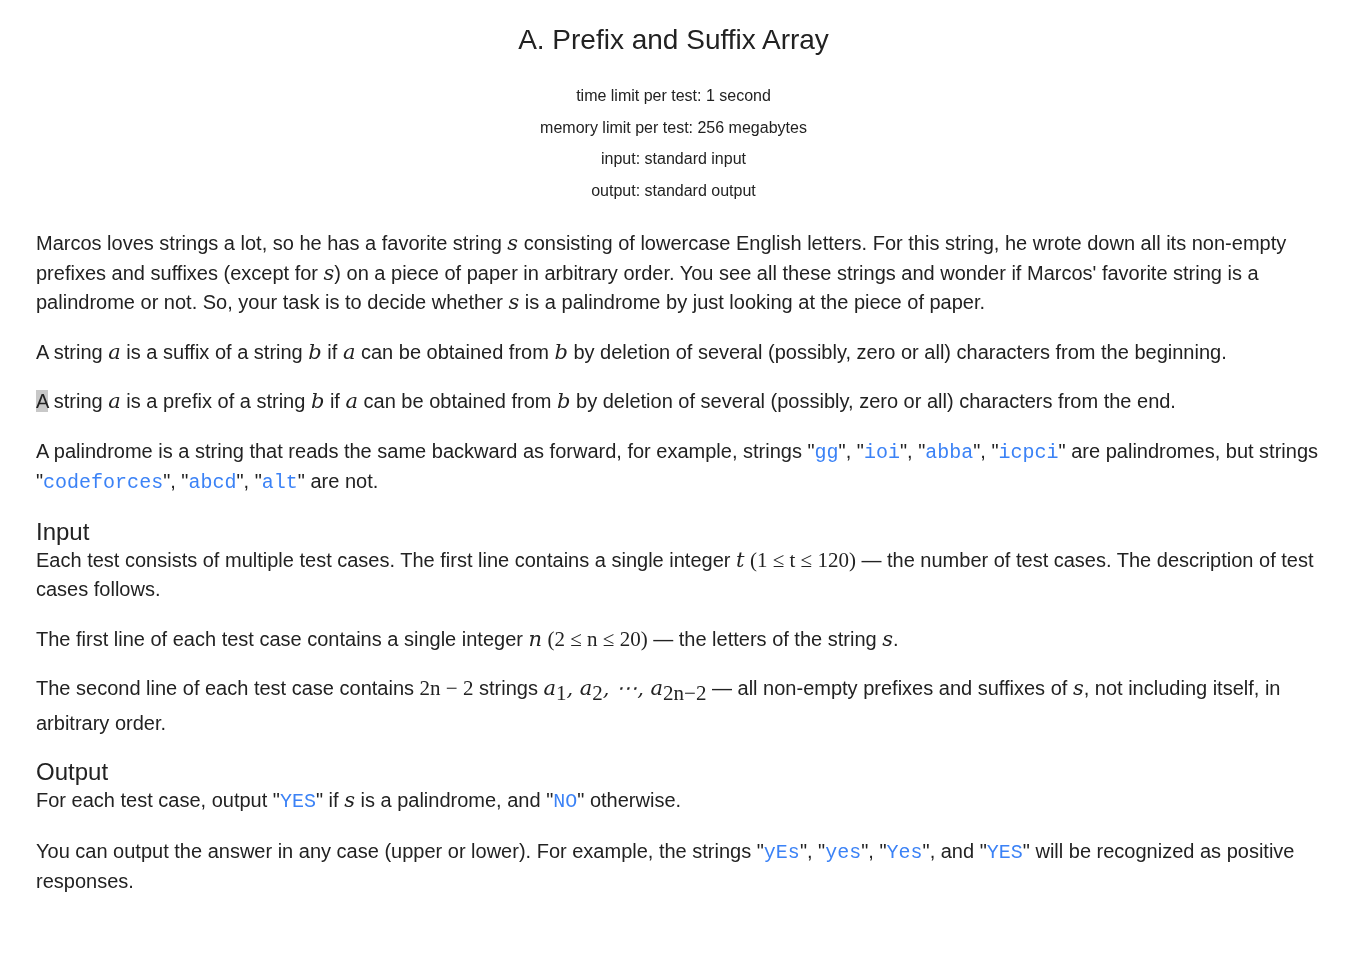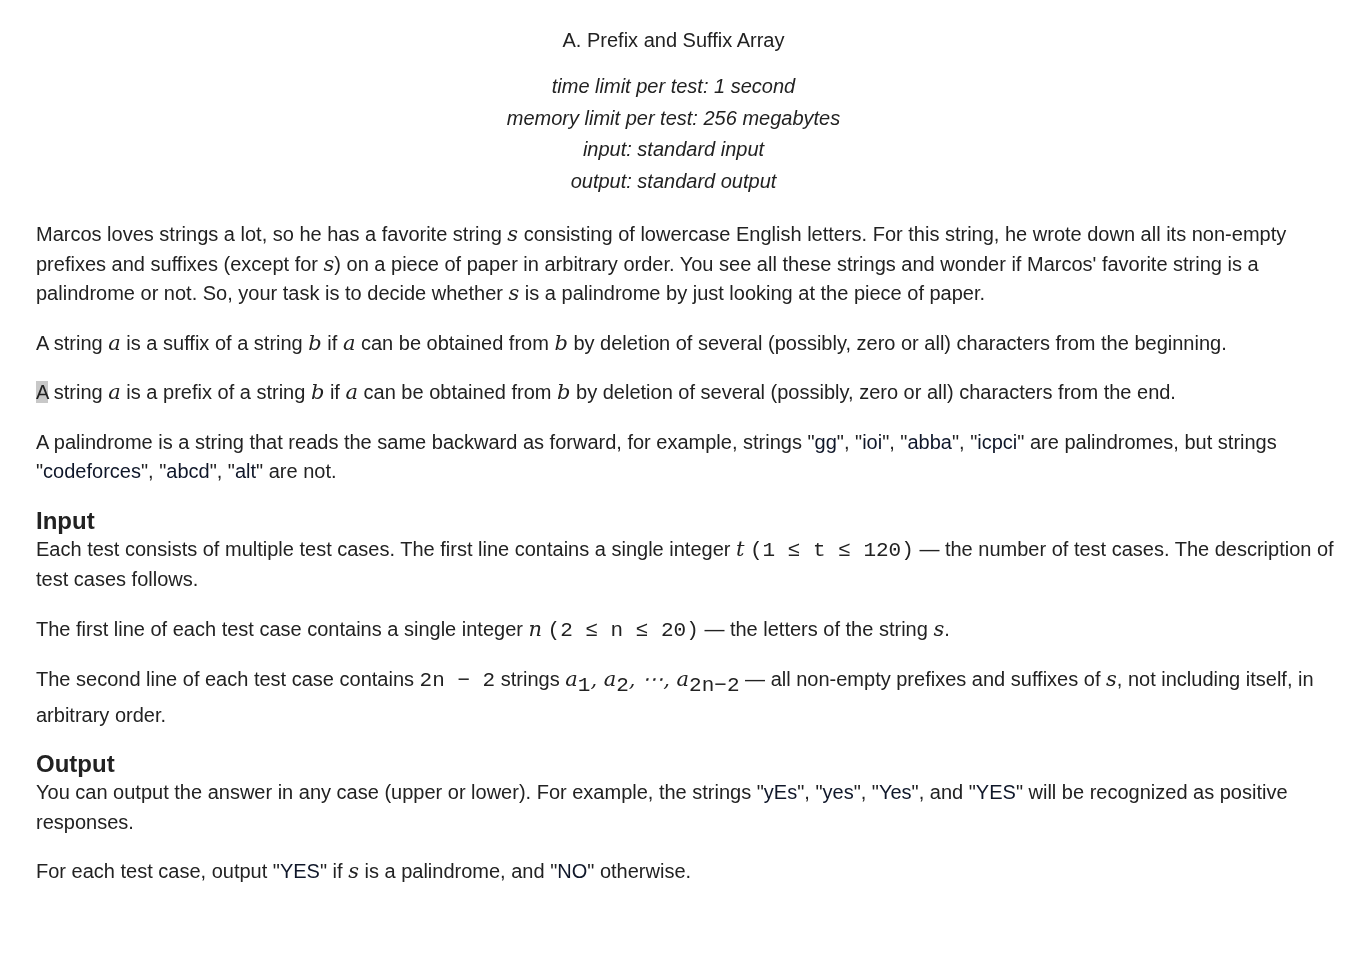--- a/index.html
+++ b/index.html
@@ -3,30 +3,30 @@
 <meta charset="utf-8">
 <style>
   html, body { margin: 0; padding: 0; background: #ffffff; }
   body {
     width: 1347px; height: 958px; overflow: hidden;
     font-family: "Liberation Sans", sans-serif;
     color: #222222;
     font-size: 20px;
   }
   .header { text-align: center; padding-top: 20px; }
-  .title { font-size: 20px; line-height: 40px; margin: 0 0 11px 0; font-weight: normal; color: #222; }
-  .prop { font-size: 20px; line-height: 31.5px; font-style: italic; }
+  .title { font-size: 28px; line-height: 40px; margin: 0 0 20px 0; font-weight: normal; color: #222; }
+  .prop { font-size: 16px; line-height: 31.5px; }
   .content { padding: 0 0 0 36px; }
   p { margin: 0; line-height: 29.5px; }
   .para { margin-bottom: 20px; }
   .first-para { margin-top: 23px; }
-  .section-title { font-weight: bold; font-size: 24px; line-height: 28px; margin-top: 4px; }
+  .section-title { font-weight: normal; font-size: 24px; line-height: 28px; margin-top: 4px; }
   .math { font-family: "DejaVu Serif", "Liberation Serif", serif; font-style: italic; font-size: 21px; }
-  .math-up { font-family: Liberation Mono, monospace; font-size: 21px; }
-  .mono { font-family: Liberation Sans, sans-serif; color: #0f172a; }
+  .math-up { font-family: Liberation Serif, serif; font-size: 21px; }
+  .mono { font-family: Liberation Mono, monospace; color: #3b82f6; }
   .hl { background: #c8c8c8; }
   sub { font-size: 14px; }
 </style>
 </head>
 <body>
 
 <div class="header">
   <div class="title">A. Prefix and Suffix Array</div>
   <div class="prop">time limit per test: 1 second</div>
   <div class="prop">memory limit per test: 256 megabytes</div>
@@ -45,16 +45,16 @@
 
   <div>
     <div class="section-title">Input</div>
     <p class="para"><span>Each test consists of multiple test cases. The first line contains a single integer </span><span class="math">t</span> <span class="math-up">(1 ≤ t ≤ 120)</span><span> — the number of test cases. The description of test cases follows.</span></p>
     <p class="para"><span>The first line of each test case contains a single integer </span><span class="math">n</span> <span class="math-up">(2 ≤ n ≤ 20)</span><span> — the letters of the string </span><span class="math">s</span><span>.</span></p>
     <p class="para"><span>The second line of each test case contains </span><span class="math-up">2n − 2</span><span> strings </span><span class="math">a</span><sub class="math-up">1</sub><span class="math">, a</span><sub class="math-up">2</sub><span class="math">, ⋯, a</span><sub class="math-up">2n−2</sub><span> — all non-empty prefixes and suffixes of </span><span class="math">s</span><span>, not including itself, in arbitrary order.</span></p>
   </div>
 
   <div>
     <div class="section-title">Output</div>
+    <p class="para"><span>For each test case, output "</span><span class="mono">YES</span><span>" if </span><span class="math">s</span><span> is a palindrome, and "</span><span class="mono">NO</span><span>" otherwise.</span></p>
     <p class="para"><span>You can output the answer in any case (upper or lower). For example, the strings "</span><span class="mono">yEs</span><span>", "</span><span class="mono">yes</span><span>", "</span><span class="mono">Yes</span><span>", and "</span><span class="mono">YES</span><span>" will be recognized as positive responses.</span></p>
-    <p class="para"><span>For each test case, output "</span><span class="mono">YES</span><span>" if </span><span class="math">s</span><span> is a palindrome, and "</span><span class="mono">NO</span><span>" otherwise.</span></p>
   </div>
 </div>
 
 </body></html>

